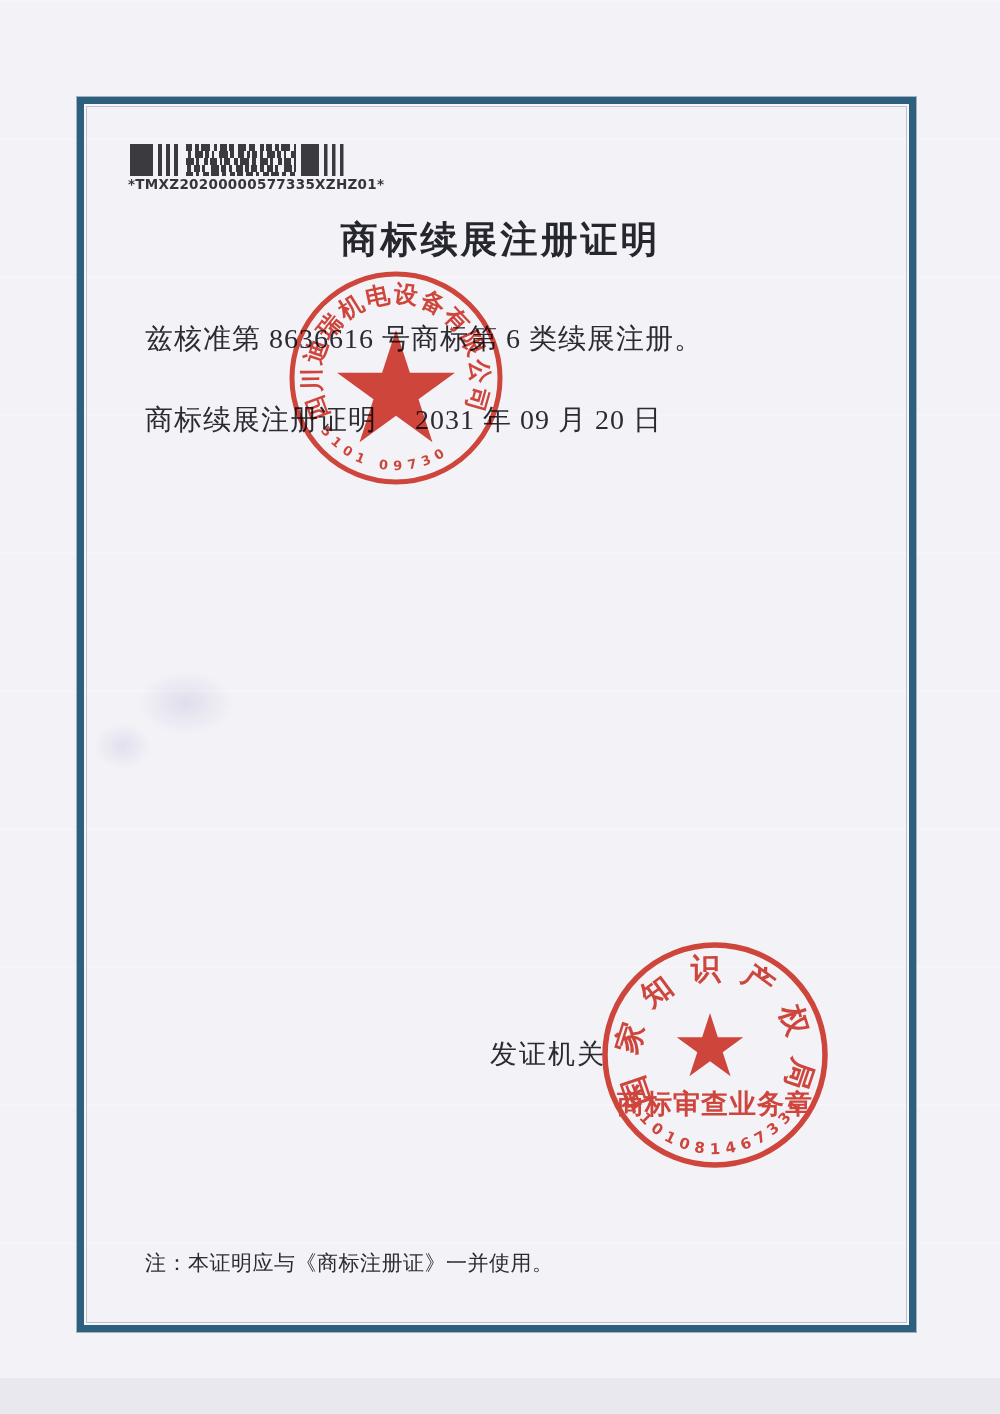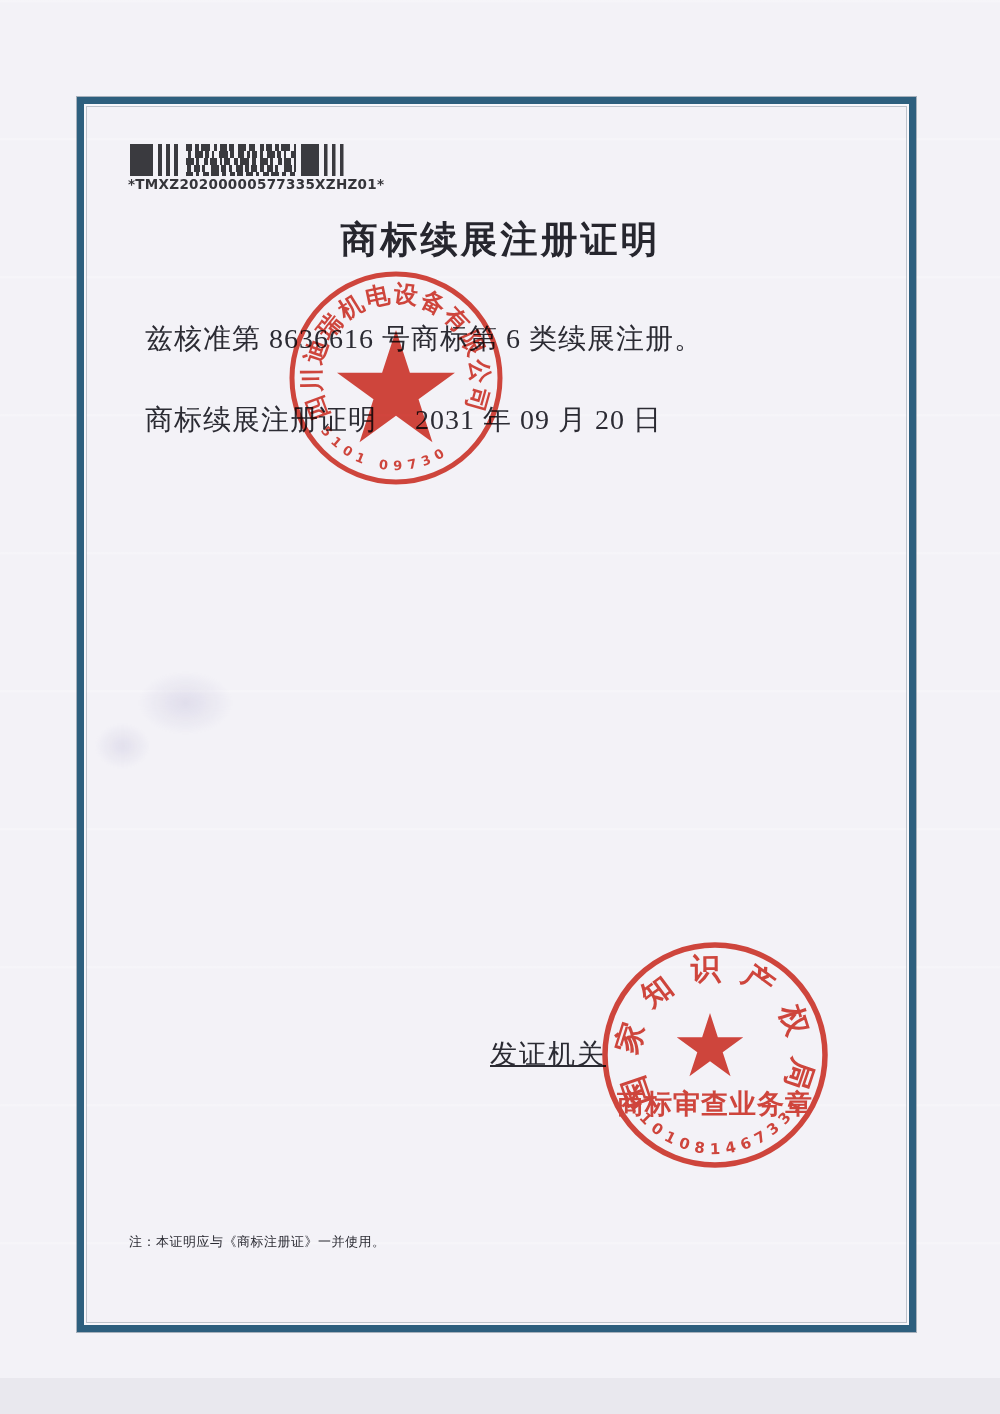--- a/index.html
+++ b/index.html
@@ -35,22 +35,22 @@
     font-weight:700;font-size:13.5px;letter-spacing:.3px;color:#35353a;
   }
   .title{
     left:77px;top:211px;width:839px;margin:4px;text-align:center;
     font-size:37px;font-weight:700;letter-spacing:3px;color:#26262e;
   }
   .bodyline{margin:0;color:var(--ink,#2b2b33);font-size:28px;letter-spacing:1px;}
   .line1{left:145px;top:320px;}
   .line2{left:145px;top:401px;}
   .line2 .gap{display:inline-block;width:38px;}
-  .issuer{left:490px;top:1036px;font-size:27px;letter-spacing:2px;color:var(--ink,#2b2b33);text-decoration:underline;}
-  .note{left:129px;top:1233px;margin:0;font-size:13px;letter-spacing:.5px;color:var(--ink,#2b2b33);}
+  .issuer{left:490px;top:1036px;font-size:27px;letter-spacing:2px;color:var(--ink,#2b2b33);}
+  .note{left:129px;top:1233px;margin:16px;font-size:21px;letter-spacing:.5px;color:var(--ink,#2b2b33);}
   .smudge{
     left:92px;top:668px;width:170px;height:100px;pointer-events:none;
     background:
       radial-gradient(ellipse 40% 45% at 55% 35%, rgba(150,142,192,.20), rgba(150,142,192,0) 70%),
       radial-gradient(ellipse 25% 35% at 18% 78%, rgba(150,142,192,.18), rgba(150,142,192,0) 65%);
     filter:blur(1px);
   }
   .stamp{
     color:var(--stamp-red,#d63a2f);
     mix-blend-mode:multiply;opacity:.93;

